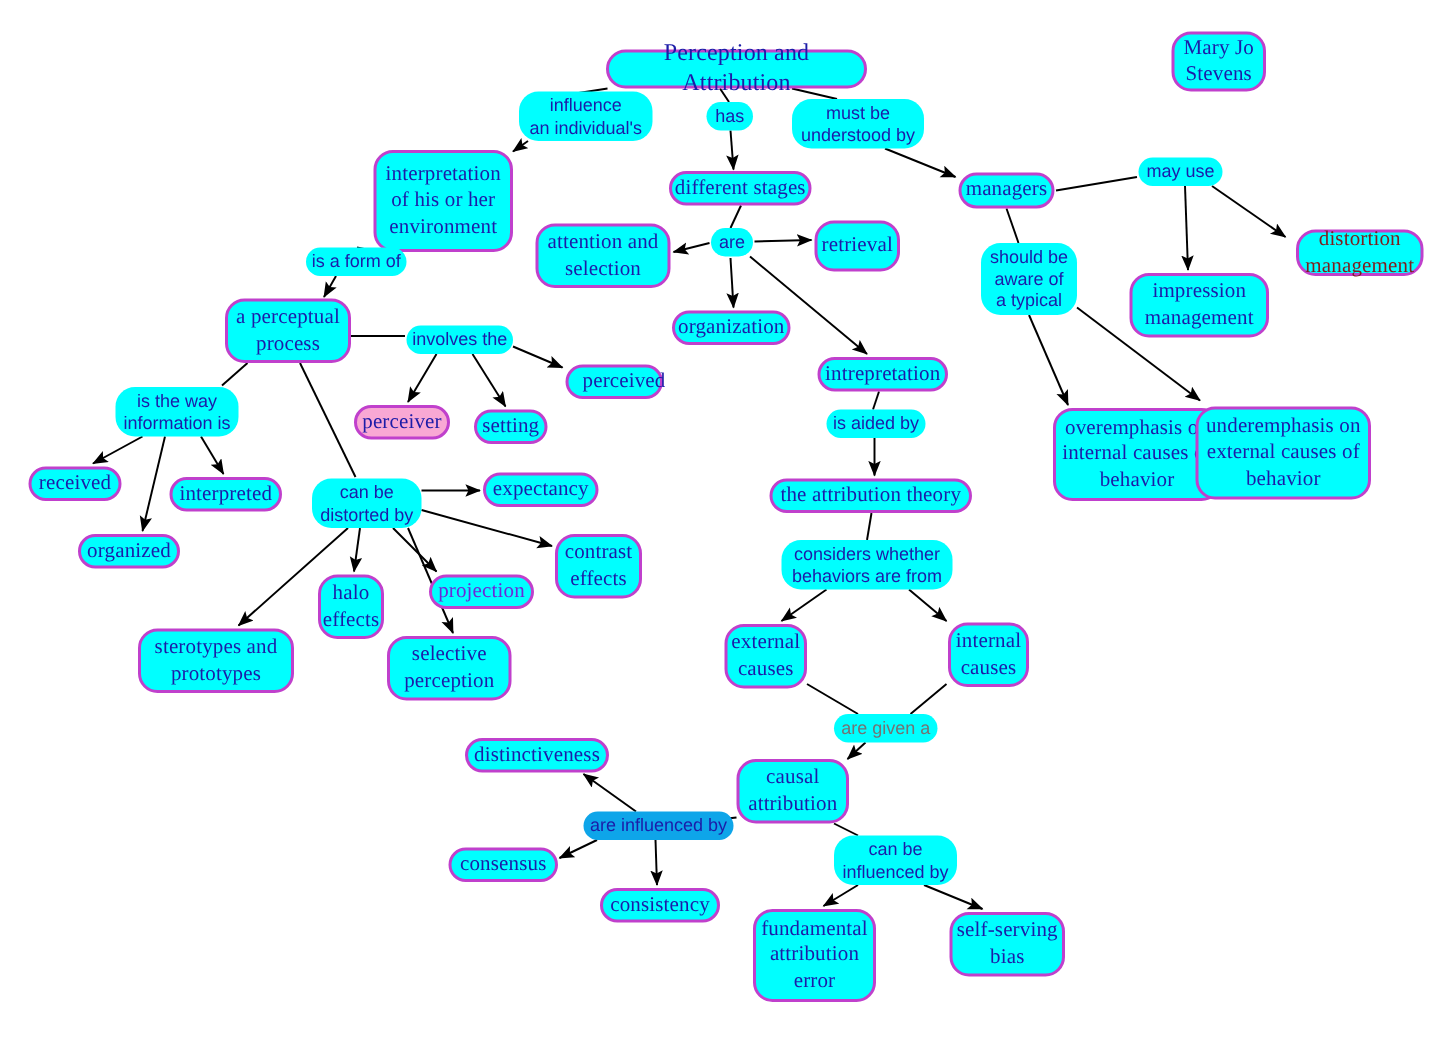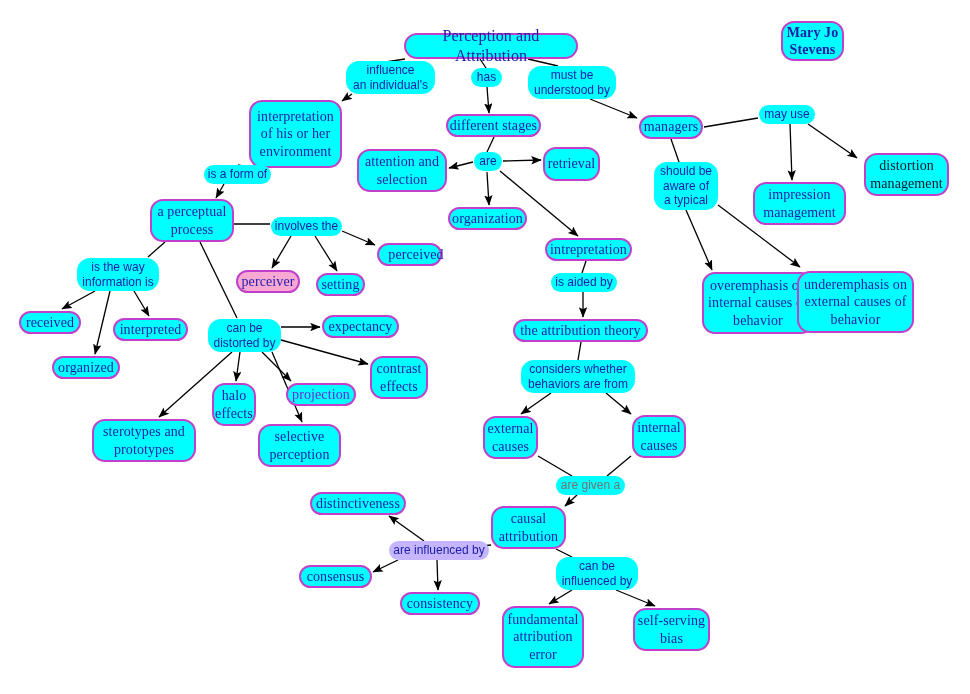--- a/index.html
+++ b/index.html
@@ -111,21 +111,21 @@
         <line x1="556" y1="549" x2="572" y2="557" stroke="#000000" stroke-width="1.3"></line>
         <line x1="424" y1="541" x2="389" y2="516" stroke="#000000" stroke-width="1.3" marker-end="url(#arrowhead)"></line>
         <line x1="398" y1="560" x2="373" y2="572" stroke="#000000" stroke-width="1.3" marker-end="url(#arrowhead)"></line>
         <line x1="437" y1="560" x2="438" y2="590" stroke="#000000" stroke-width="1.3" marker-end="url(#arrowhead)"></line>
         <line x1="572" y1="590" x2="549" y2="604" stroke="#000000" stroke-width="1.3" marker-end="url(#arrowhead)"></line>
         <line x1="616" y1="590" x2="655" y2="606" stroke="#000000" stroke-width="1.3" marker-end="url(#arrowhead)"></line>
       </g>
   </svg>
   <div id="nodes-layer">
       <div class="node concept title-node" style="left: 404px; top: 33px; width: 174px; height: 26px; background: rgb(0, 255, 255); border-color: rgb(192, 64, 204); color: rgb(28, 28, 168);">Perception and Attribution</div>
-      <div class="node concept author-node" style="left: 781px; top: 21px; width: 63px; height: 40px; background: rgb(0, 255, 255); border-color: rgb(192, 64, 204); color: rgb(28, 28, 168); font-weight: bold;">Mary Jo
+      <div class="node concept author-node" style="left: 781px; top: 21px; width: 63px; height: 40px; background: rgb(0, 255, 255); border-color: rgb(192, 64, 204); color: rgb(28, 28, 168);">Mary Jo
 Stevens</div>
       <div class="node link-phrase" style="left: 346px; top: 61px; width: 89px; height: 33px; background: rgb(0, 255, 255); color: rgb(28, 28, 168);">influence
 an individual's</div>
       <div class="node link-phrase" style="left: 471px; top: 68px; width: 31px; height: 19px; background: rgb(0, 255, 255); color: rgb(28, 28, 168);">has</div>
       <div class="node link-phrase" style="left: 528px; top: 66px; width: 88px; height: 33px; background: rgb(0, 255, 255); color: rgb(28, 28, 168);">must be
 understood by</div>
       <div class="node concept" style="left: 249px; top: 100px; width: 93px; height: 68px; background: rgb(0, 255, 255); border-color: rgb(192, 64, 204); color: rgb(28, 28, 168);">interpretation
 of his or her
 environment</div>
       <div class="node concept" style="left: 446px; top: 114px; width: 95px; height: 23px; background: rgb(0, 255, 255); border-color: rgb(192, 64, 204); color: rgb(28, 28, 168);">different stages</div>
@@ -134,21 +134,21 @@
       <div class="node link-phrase" style="left: 204px; top: 165px; width: 67px; height: 19px; background: rgb(0, 255, 255); color: rgb(28, 28, 168);">is a form of</div>
       <div class="node concept" style="left: 357px; top: 149px; width: 90px; height: 43px; background: rgb(0, 255, 255); border-color: rgb(192, 64, 204); color: rgb(28, 28, 168);">attention and
 selection</div>
       <div class="node link-phrase" style="left: 474px; top: 152px; width: 28px; height: 19px; background: rgb(0, 255, 255); color: rgb(28, 28, 168);">are</div>
       <div class="node concept" style="left: 543px; top: 147px; width: 57px; height: 34px; background: rgb(0, 255, 255); border-color: rgb(192, 64, 204); color: rgb(28, 28, 168);">retrieval</div>
       <div class="node link-phrase" style="left: 654px; top: 162px; width: 64px; height: 48px; background: rgb(0, 255, 255); color: rgb(28, 28, 168);">should be
 aware of
 a typical</div>
       <div class="node concept" style="left: 753px; top: 182px; width: 93px; height: 43px; background: rgb(0, 255, 255); border-color: rgb(192, 64, 204); color: rgb(28, 28, 168);">impression
 management</div>
-      <div class="node concept" style="left: 864px; top: 153px; width: 85px; height: 43px; background: rgb(0, 255, 255); border-color: rgb(192, 64, 204); color: #0f172a;">distortion
+      <div class="node concept" style="left: 864px; top: 153px; width: 85px; height: 31px; background: rgb(0, 255, 255); border-color: rgb(192, 64, 204); color: #7f1d1d;">distortion
 management</div>
       <div class="node concept" style="left: 150px; top: 199px; width: 84px; height: 43px; background: rgb(0, 255, 255); border-color: rgb(192, 64, 204); color: rgb(28, 28, 168);">a perceptual
 process</div>
       <div class="node link-phrase" style="left: 271px; top: 217px; width: 71px; height: 19px; background: rgb(0, 255, 255); color: rgb(28, 28, 168);">involves the</div>
       <div class="node concept" style="left: 448px; top: 207px; width: 79px; height: 23px; background: rgb(0, 255, 255); border-color: rgb(192, 64, 204); color: rgb(28, 28, 168);">organization</div>
       <div class="node concept" style="left: 545px; top: 238px; width: 87px; height: 23px; background: rgb(0, 255, 255); border-color: rgb(192, 64, 204); color: rgb(28, 28, 168);">intrepretation</div>
       <div class="node concept" style="left: 377px; top: 243px; width: 65px; height: 23px; background: rgb(0, 255, 255); border-color: rgb(192, 64, 204); color: rgb(28, 28, 168); padding-left: 13px;">perceived</div>
       <div class="node link-phrase" style="left: 77px; top: 258px; width: 82px; height: 33px; background: rgb(0, 255, 255); color: rgb(28, 28, 168);">is the way
 information is</div>
       <div class="node concept" style="left: 236px; top: 270px; width: 64px; height: 23px; background: #f9a8d4; border-color: rgb(192, 64, 204); color: rgb(28, 28, 168); text-align: center;">perceiver</div>
@@ -179,21 +179,21 @@
       <div class="node concept" style="left: 632px; top: 415px; width: 54px; height: 43px; background: rgb(0, 255, 255); border-color: rgb(192, 64, 204); color: rgb(28, 28, 168);">internal
 causes</div>
       <div class="node concept" style="left: 92px; top: 419px; width: 104px; height: 43px; background: rgb(0, 255, 255); border-color: rgb(192, 64, 204); color: rgb(28, 28, 168);">sterotypes and
 prototypes</div>
       <div class="node concept" style="left: 258px; top: 424px; width: 83px; height: 43px; background: rgb(0, 255, 255); border-color: rgb(192, 64, 204); color: rgb(28, 28, 168);">selective
 perception</div>
       <div class="node link-phrase" style="left: 556px; top: 476px; width: 69px; height: 19px; background: rgb(0, 255, 255); color: #737373;">are given a</div>
       <div class="node concept" style="left: 310px; top: 492px; width: 96px; height: 23px; background: rgb(0, 255, 255); border-color: rgb(192, 64, 204); color: rgb(28, 28, 168);">distinctiveness</div>
       <div class="node concept" style="left: 491px; top: 506px; width: 75px; height: 43px; background: rgb(0, 255, 255); border-color: rgb(192, 64, 204); color: rgb(28, 28, 168);">causal
 attribution</div>
-      <div class="node link-phrase" style="left: 389px; top: 541px; width: 100px; height: 19px; background: #c4b5fd; color: rgb(28, 28, 168);">are influenced by</div>
+      <div class="node link-phrase" style="left: 389px; top: 541px; width: 100px; height: 19px; background: #0ea5e9; color: rgb(28, 28, 168);">are influenced by</div>
       <div class="node link-phrase" style="left: 556px; top: 557px; width: 82px; height: 33px; background: rgb(0, 255, 255); color: rgb(28, 28, 168);">can be
 influenced by</div>
       <div class="node concept" style="left: 299px; top: 565px; width: 73px; height: 23px; background: rgb(0, 255, 255); border-color: rgb(192, 64, 204); color: rgb(28, 28, 168);">consensus</div>
       <div class="node concept" style="left: 400px; top: 592px; width: 80px; height: 23px; background: rgb(0, 255, 255); border-color: rgb(192, 64, 204); color: rgb(28, 28, 168);">consistency</div>
       <div class="node concept" style="left: 502px; top: 606px; width: 82px; height: 62px; background: rgb(0, 255, 255); border-color: rgb(192, 64, 204); color: rgb(28, 28, 168);">fundamental
 attribution
 error</div>
       <div class="node concept" style="left: 633px; top: 608px; width: 77px; height: 43px; background: rgb(0, 255, 255); border-color: rgb(192, 64, 204); color: rgb(28, 28, 168);">self-serving
 bias</div>
     </div>

